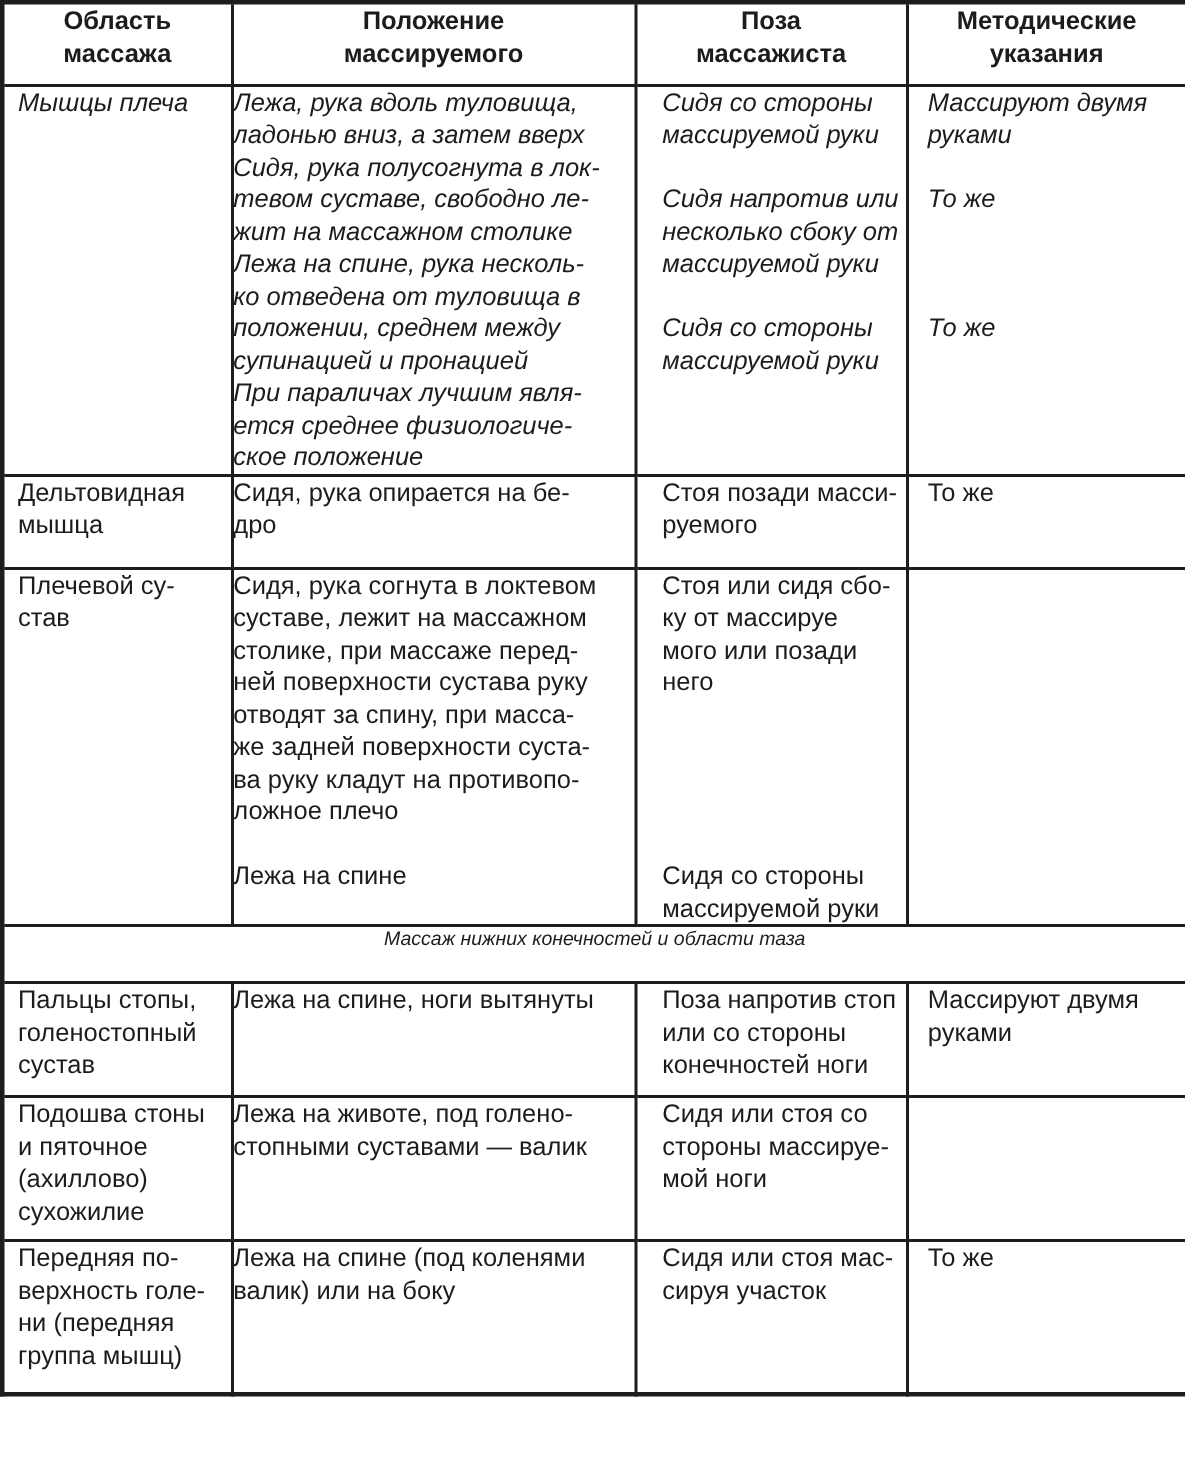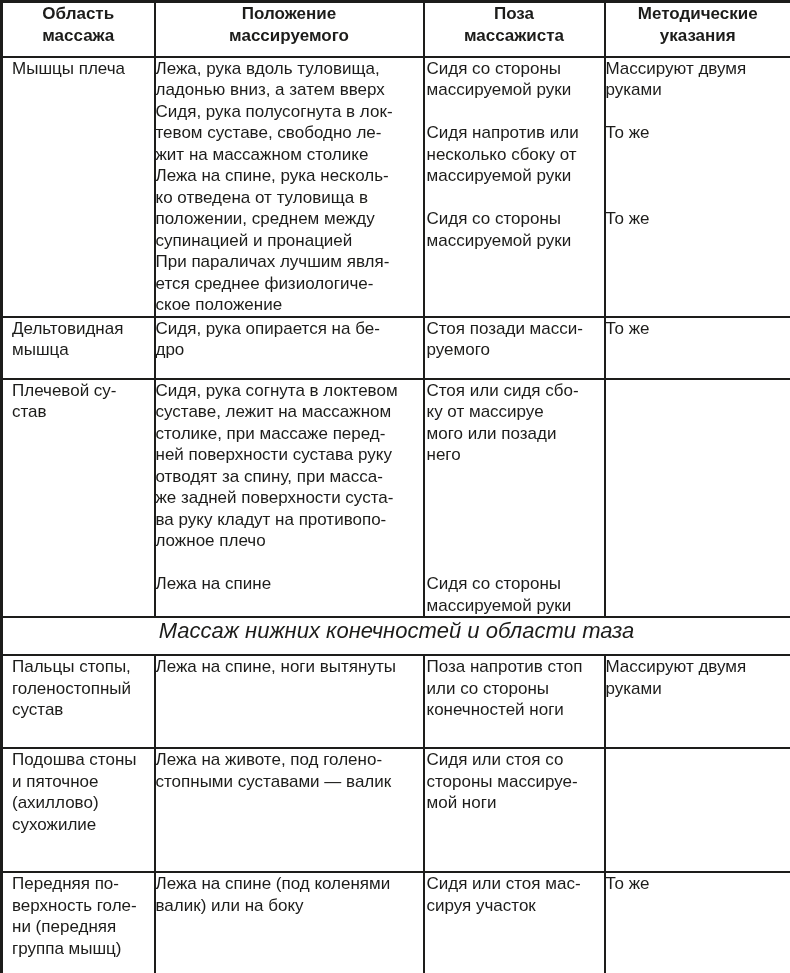--- a/index.html
+++ b/index.html
@@ -38,34 +38,34 @@
   th.col-header .ln {
     height: 22px;
     line-height: 22px;
   }
   td.cell {
     padding: 7px 4px 0 10px;
     font-size: 17px;
   }
   td.cell.c0 { padding-left: 9px; }
   td.cell.c1 { }
-  td.cell.c2 { padding-left: 2px; }
-  td.cell.c3 { }
+  td.cell.c2 { padding-left: 17px; }
+  td.cell.c3 { padding-left: 13px; }
   .ln {
     display: block;
     height: 21.5px;
     line-height: 21.5px;
     font-size: 17px;
     white-space: nowrap;
   }
   td.section-cell {
     text-align: center;
     vertical-align: middle;
     font-style: italic;
-    font-size: 22px;
+    font-size: 13px;
     padding: 2px 0 0 0;
   }
 </style>
 </head>
 <body>
 
 <div class="page">
   <table class="massage-table">
     <colgroup id="cols">
         <col style="width: 153px;">
@@ -87,21 +87,21 @@
             <div class="ln">Поза</div>
             <div class="ln">массажиста</div>
           </th>
           <th class="col-header">
             <div class="ln">Методические</div>
             <div class="ln">указания</div>
           </th>
         </tr>
       </thead>
     <tbody id="tbody">
-        <tr style="height: 212px;">
+        <tr style="height: 212px; font-style: italic;">
           <td class="cell c0">
             <div class="ln">Мышцы плеча</div>
           </td>
           <td class="cell c1">
             <div class="ln">Лежа, рука вдоль туловища,</div>
             <div class="ln">ладонью вниз, а затем вверх</div>
             <div class="ln">Сидя, рука полусогнута в лок-</div>
             <div class="ln">тевом суставе, свободно ле-</div>
             <div class="ln">жит на массажном столике</div>
             <div class="ln">Лежа на спине, рука несколь-</div>
@@ -179,40 +179,40 @@
             <div class="ln">&nbsp;</div>
             <div class="ln">&nbsp;</div>
             <div class="ln">Сидя со стороны</div>
             <div class="ln">массируемой руки</div>
           </td>
           <td class="cell c3"></td>
         </tr>
         <tr style="height: 38px;">
           <td colspan="4" class="section-cell">Массаж нижних конечностей и области таза</td>
         </tr>
-        <tr style="height: 93px;">
+        <tr style="height: 76px;">
           <td class="cell c0">
             <div class="ln">Пальцы стопы,</div>
             <div class="ln">голеностопный</div>
             <div class="ln">сустав</div>
           </td>
           <td class="cell c1">
             <div class="ln">Лежа на спине, ноги вытянуты</div>
           </td>
           <td class="cell c2">
             <div class="ln">Поза напротив стоп</div>
             <div class="ln">или со стороны</div>
             <div class="ln">конечностей ноги</div>
           </td>
           <td class="cell c3">
             <div class="ln">Массируют двумя</div>
             <div class="ln">руками</div>
           </td>
         </tr>
-        <tr style="height: 124px;">
+        <tr style="height: 96px;">
           <td class="cell c0">
             <div class="ln">Подошва стоны</div>
             <div class="ln">и пяточное</div>
             <div class="ln">(ахиллово)</div>
             <div class="ln">сухожилие</div>
           </td>
           <td class="cell c1">
             <div class="ln">Лежа на животе, под голено-</div>
             <div class="ln">стопными суставами — валик</div>
           </td>

